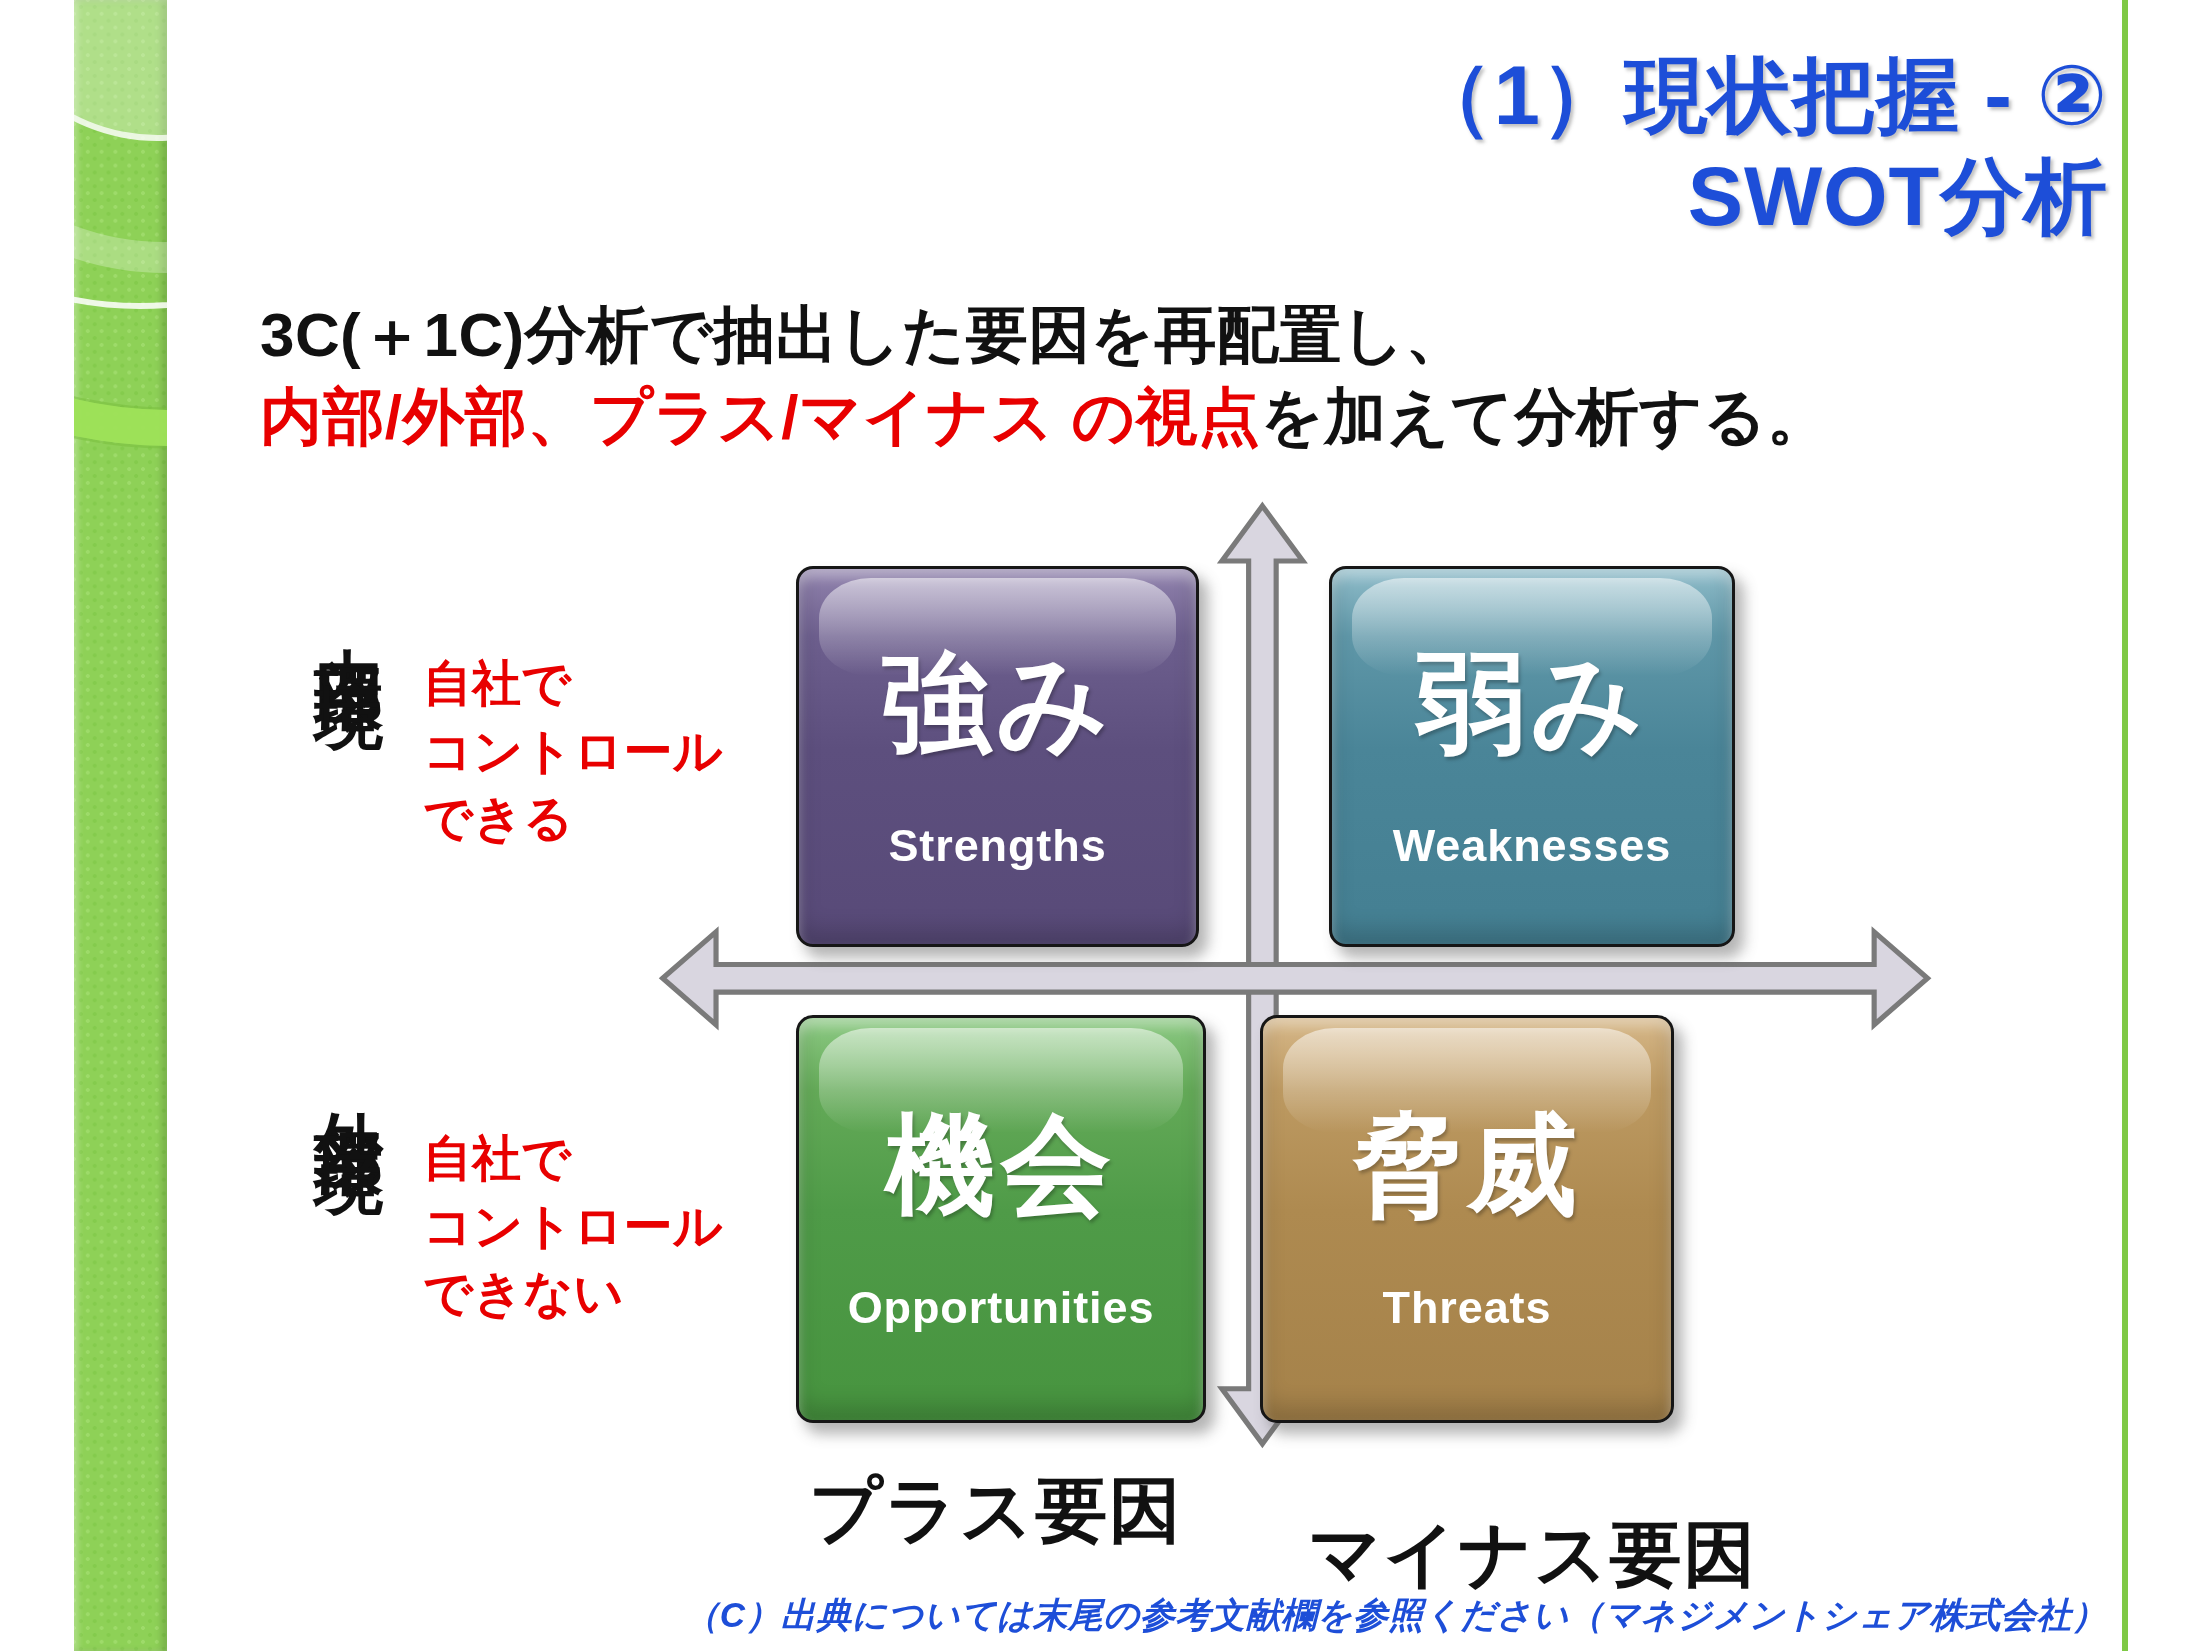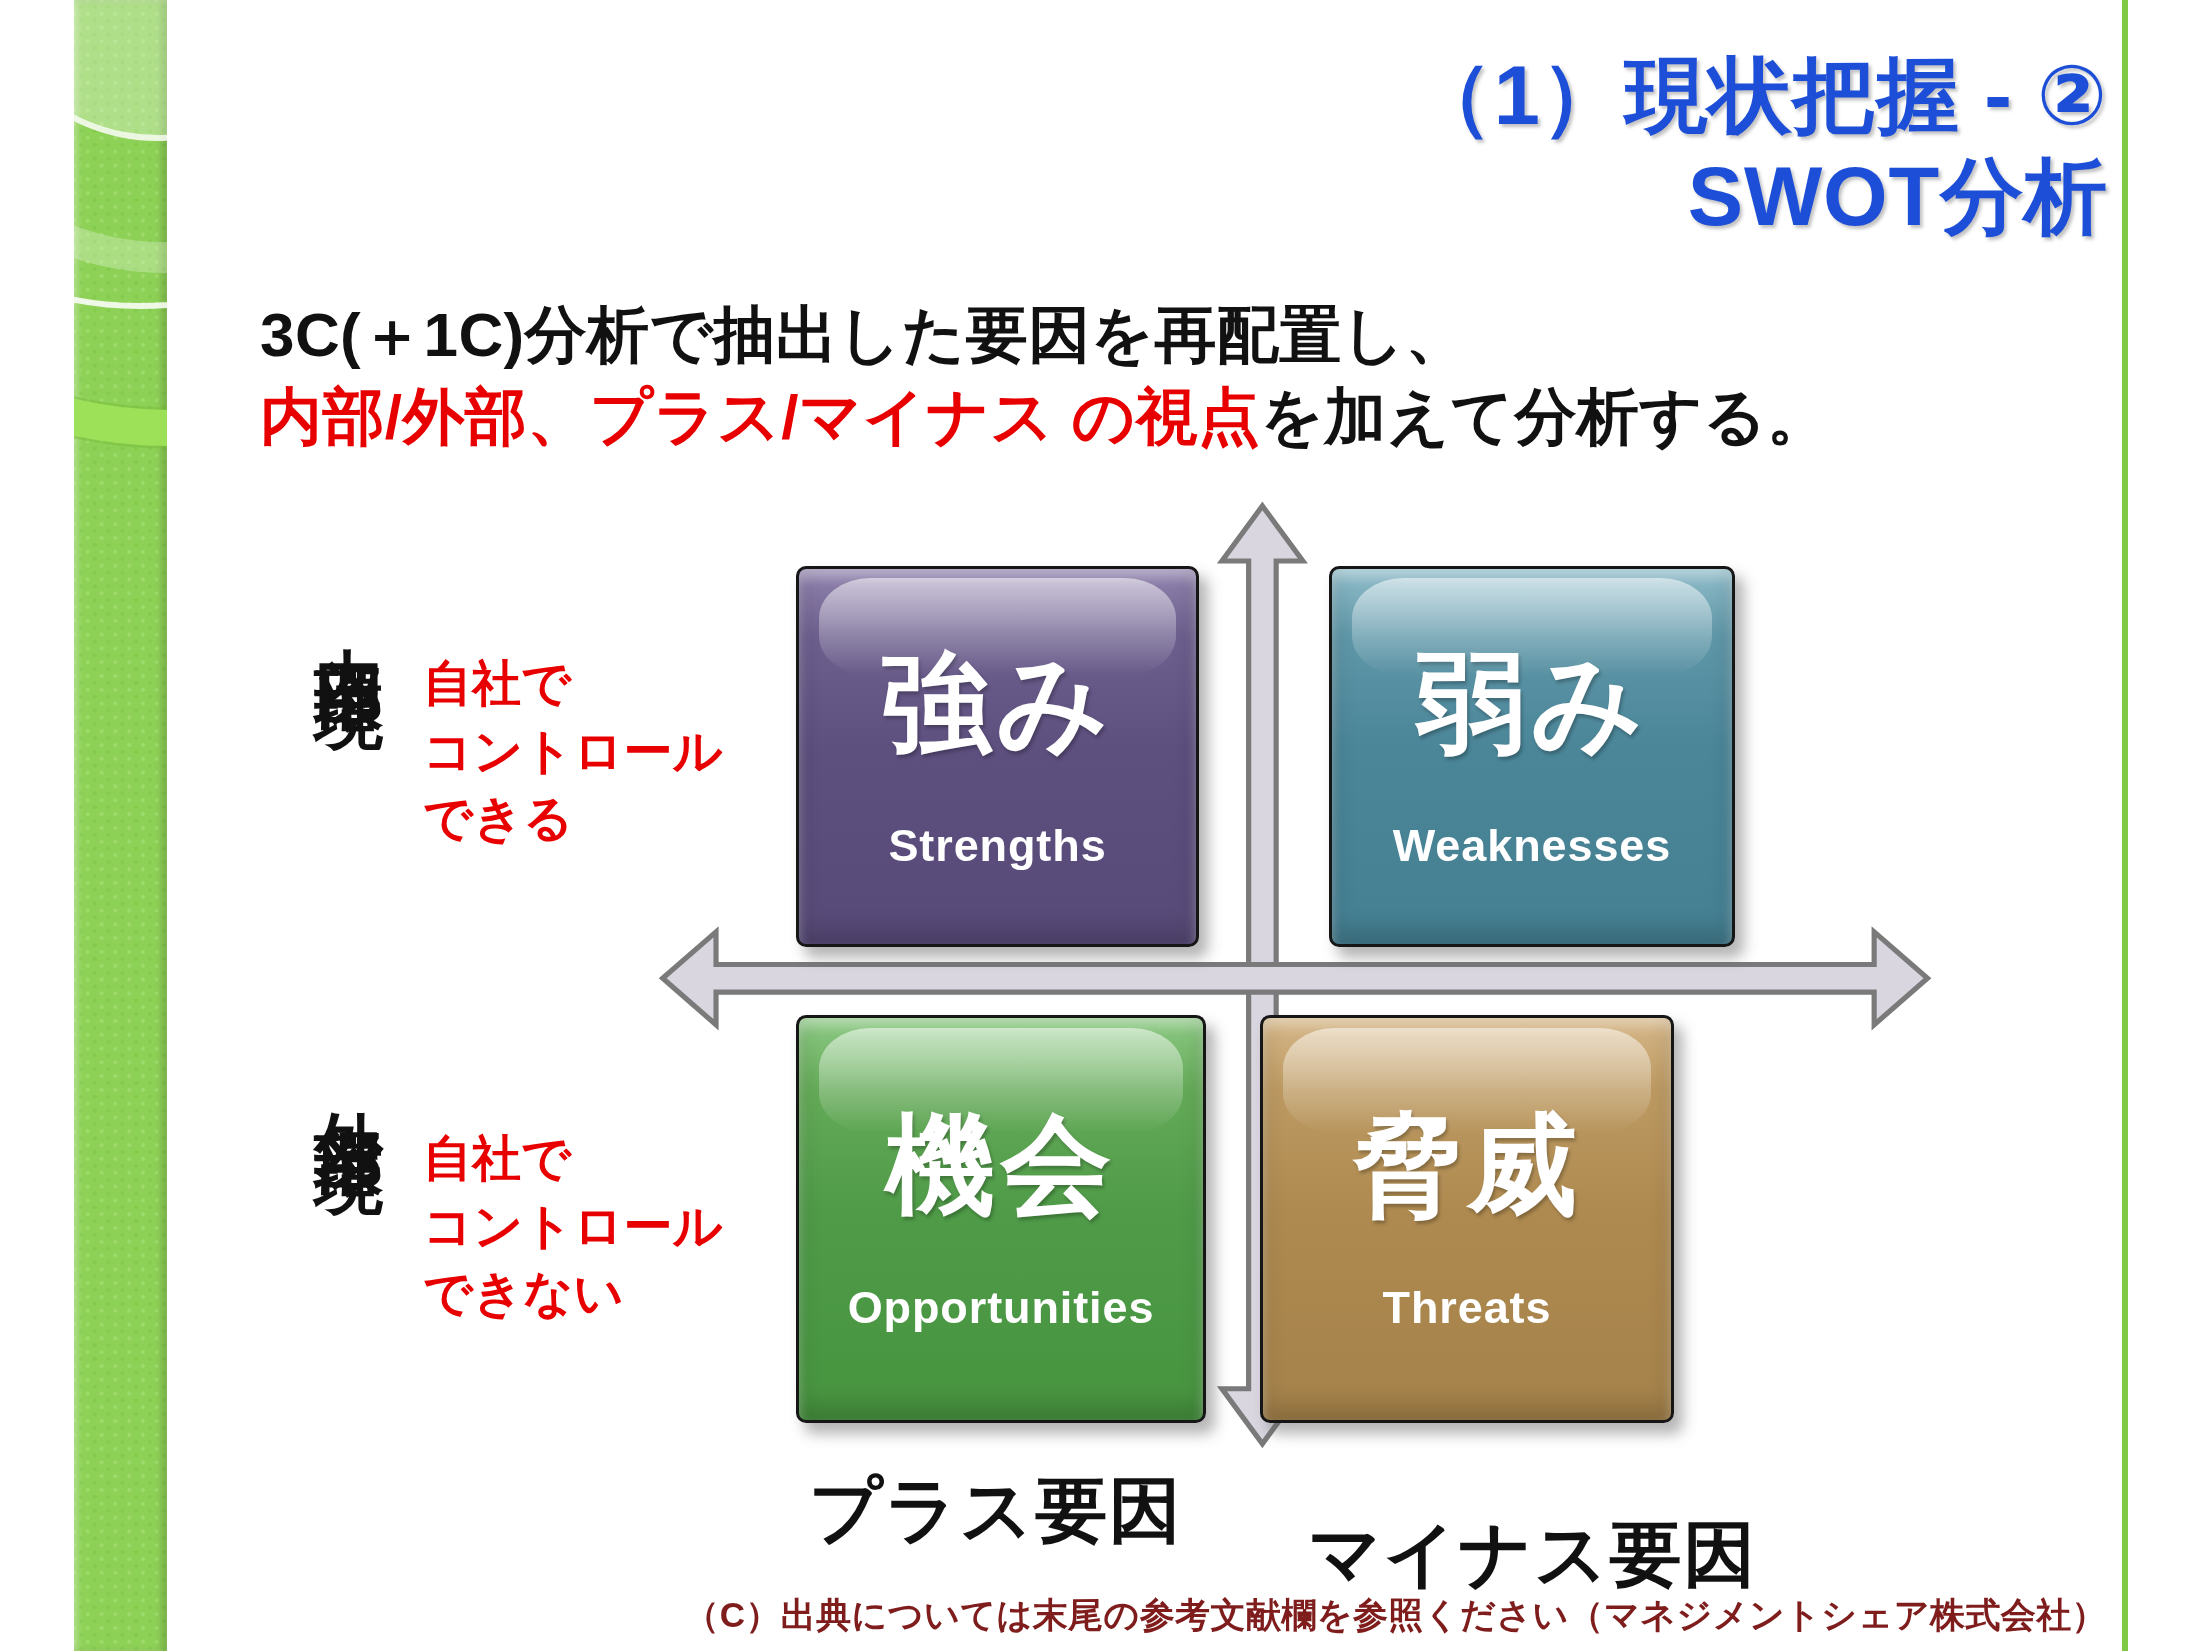--- a/index.html
+++ b/index.html
@@ -33,21 +33,21 @@
   .title{position:absolute;top:45px;right:95px;text-align:right;color:#1d4ed8;
          font-size:83px;font-weight:700;line-height:1.22;letter-spacing:0.9px;
          text-shadow:2.6px 3.4px 3.4px rgba(120,120,120,0.45);}
   
   .intro{position:absolute;left:260px;top:294px;font-size:62px;font-weight:700;
          color:#111;line-height:1.32;letter-spacing:0.4px;white-space:nowrap;}
   .intro .red{color:#e80000;}
   
   .axes{position:absolute;left:0;top:0;width:2203px;height:1652px;pointer-events:none;}
   
-  .quad{position:absolute;border:3.4px solid #161616;border-radius:10px;
+  .quad{position:absolute;border:3.4px solid #161616;border-radius:17px;
         box-shadow:8.6px 10.3px 13.8px rgba(90,90,90,0.45),
                    inset 0 8.6px 12px rgba(255,255,255,0.35),
                    inset 0 -13.8px 22.4px rgba(0,0,0,0.18);
         display:flex;flex-direction:column;align-items:center;justify-content:center;
         color:#ffffff;text-align:center;gap:16px;}
   .quad::before{content:"";position:absolute;left:5%;right:5%;top:2.5%;height:26%;
         border-radius:52px/40px;
         background:linear-gradient(rgba(255,255,255,0.55),rgba(255,255,255,0));
         pointer-events:none;}
   .quad .kanji{font-size:110px;font-weight:700;line-height:1.1;letter-spacing:5.2px;
@@ -69,21 +69,21 @@
   .vnote{position:absolute;color:#e80000;font-size:49px;font-weight:700;line-height:1.38;white-space:nowrap;}
   .vn-1{left:423px;top:650px;}
   .vn-2{left:423px;top:1125px;}
   
   .collabel{position:absolute;top:1463px;font-size:72px;font-weight:700;color:#111;
             text-align:left;letter-spacing:1.7px;white-space:nowrap;}
   .cl-1{left:809px;width:387px;}
   .cl-2{left:1308px;width:456px;margin-top:44px;}
   
   .footer{position:absolute;right:96px;top:1592px;font-size:35px;font-weight:700;
-          color:#7f1d1d;white-space:nowrap;letter-spacing:0.4px;}
+          color:#1d4ed8;white-space:nowrap;letter-spacing:0.4px;font-style:italic;}
 </style>
 </head>
 <body>
 
 <div class="canvas">
 
   <div class="sidebar">
     <div class="sb-circle sb-c1"></div>
     <div class="sb-circle sb-c2"></div>
     <div class="sb-circle sb-c3"></div>

